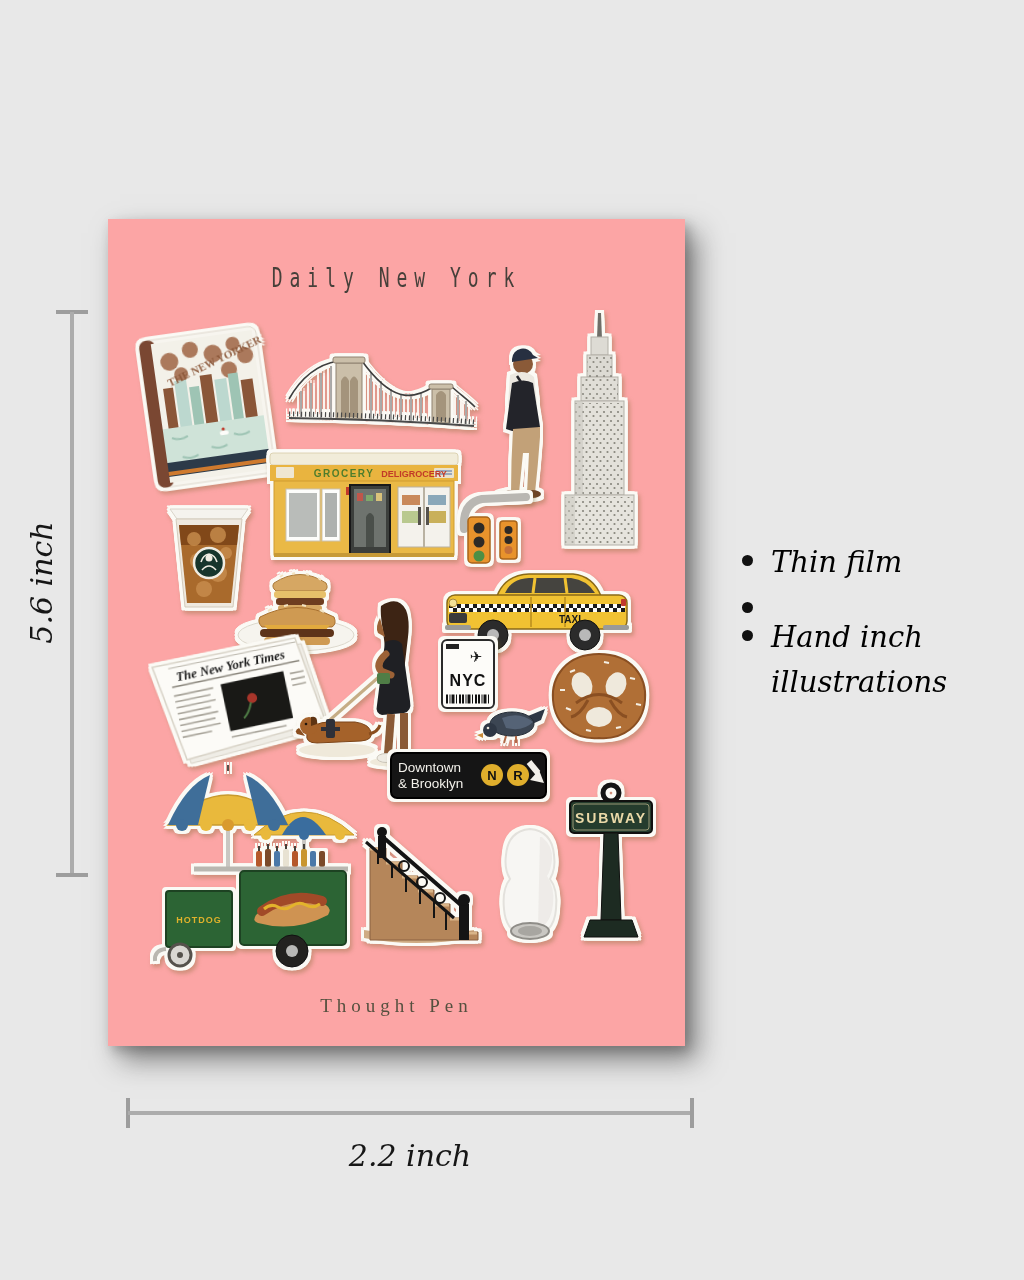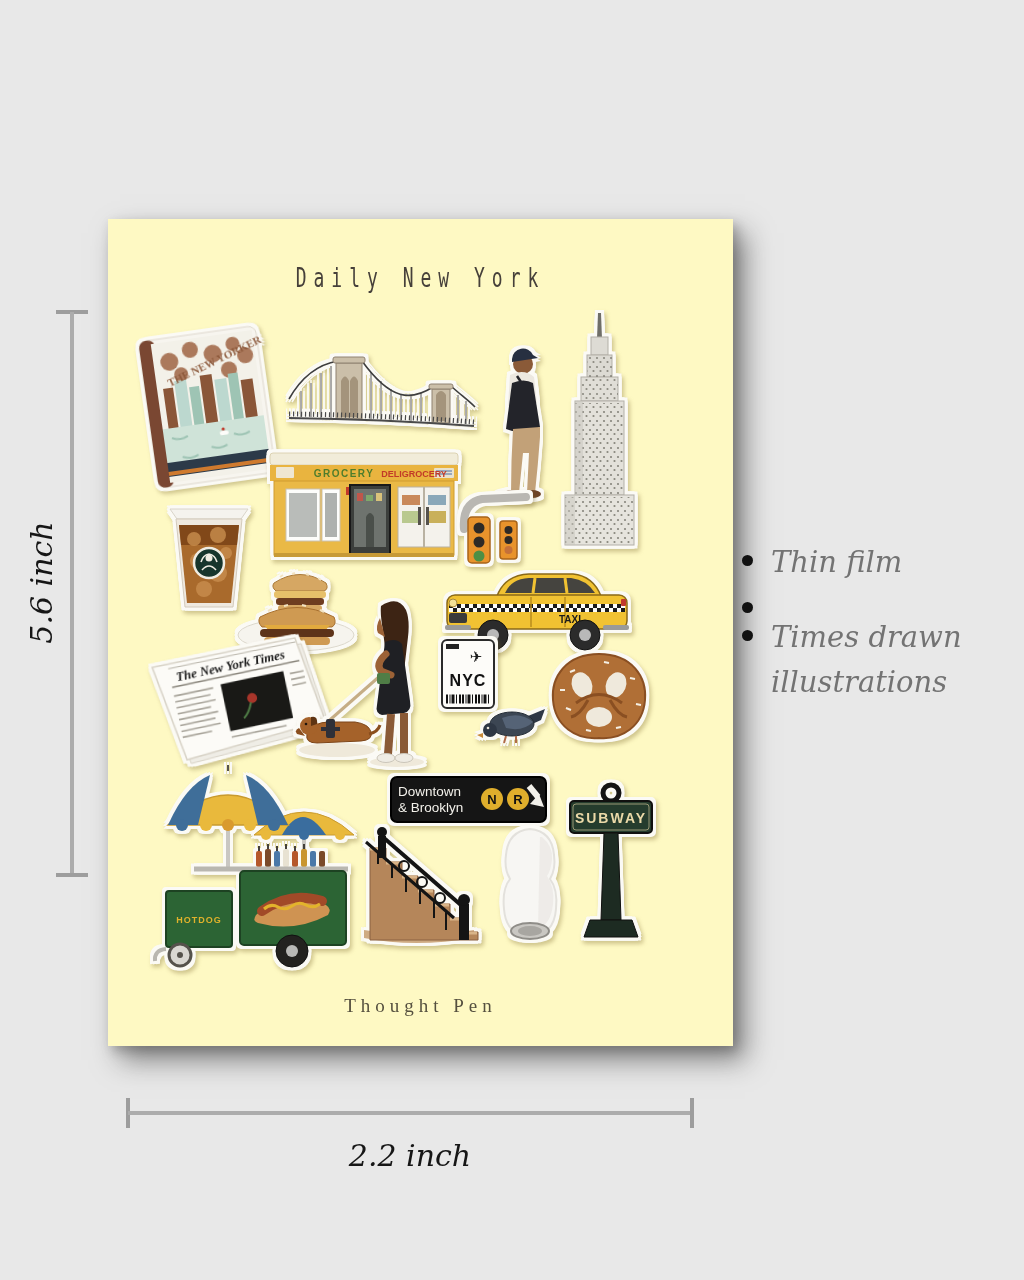--- a/index.html
+++ b/index.html
@@ -1,20 +1,20 @@
 <!DOCTYPE html>
 <html><head>
 <meta charset="utf-8">
 <style>
   html,body{margin:0;padding:0;background:#e8e8e8;}
   .stage{position:relative;width:1024px;height:1280px;background:#e8e8e8;overflow:hidden;
          font-family:"Liberation Sans", sans-serif;}
   
-  .poster{position:absolute;left:108px;top:219px;width:577px;height:827px;background:#fef9c3;
-          box-shadow:12px 14px 26px rgba(45,45,45,.55), 4px 5px 10px rgba(45,45,45,.25);padding-left:48px;}
+  .poster{position:absolute;left:108px;top:219px;width:577px;height:827px;background:#fca5a5;
+          box-shadow:12px 14px 26px rgba(45,45,45,.55), 4px 5px 10px rgba(45,45,45,.25);}
   .poster-title{position:absolute;left:0;top:48px;width:100%;text-align:center;color:#46403a;
           font-family:"DejaVu Sans Mono", monospace;font-size:18px;letter-spacing:7px;}
   .poster-title span{display:inline-block;transform:scaleY(1.45);}
   .poster-brand{position:absolute;left:0;top:776px;width:100%;text-align:center;color:#55503f;
           font-family:"Liberation Serif", serif;font-size:19px;letter-spacing:5px;}
   
   .sticker{position:absolute;
      filter:drop-shadow(3px 0 0 #fbfaf5) drop-shadow(-3px 0 0 #fbfaf5)
             drop-shadow(0 3px 0 #fbfaf5) drop-shadow(0 -3px 0 #fbfaf5)
             drop-shadow(2px 3px 2px rgba(120,100,40,.35));}
@@ -26,21 +26,21 @@
   .st-deli{left:158px;top:230px;width:196px;height:114px;}
   .st-coffee{left:52px;top:280px;width:98px;height:114px;}
   .st-traffic{left:348px;top:268px;width:76px;height:82px;}
   .st-burger{left:126px;top:334px;width:130px;height:102px;}
   .st-taxi{left:329px;top:330px;width:200px;height:114px;text-decoration:underline;}
   .st-news{left:38px;top:414px;width:184px;height:132px;transform:rotate(-3deg);}
   .st-woman{left:185px;top:369px;width:149px;height:182px;}
   .st-tag{left:330px;top:417px;width:60px;height:76px;}
   .st-pigeon{left:368px;top:479px;width:72px;height:47px;}
   .st-pretzel{left:438px;top:429px;width:106px;height:97px;}
-  .st-linesign{left:273px;top:552px;width:175px;height:57px;}
+  .st-linesign{left:273px;top:528px;width:175px;height:57px;}
   .st-cart{left:28px;top:544px;width:224px;height:206px;}
   .st-stairs{left:248px;top:589px;width:126px;height:137px;}
   .st-cup{left:382px;top:604px;width:80px;height:127px;}
   .st-post{left:452px;top:561px;width:102px;height:165px;}
   
   .dim{position:absolute;}
   .dim .bar{position:absolute;background:#acacac;}
   .dim .cap{position:absolute;background:#9d9d9d;}
   .dim-v{left:0;top:310px;width:96px;height:567px;}
   .dim-v .bar{left:70px;top:2px;width:4px;height:563px;}
@@ -51,21 +51,21 @@
   .dim-h{left:126px;top:1098px;width:568px;height:30px;}
   .dim-h .bar{left:2px;top:13px;width:564px;height:4px;}
   .dim-h .cap.lft{left:0;top:0;width:4px;height:30px;}
   .dim-h .cap.rgt{right:0;top:0;width:4px;height:30px;}
   .dim-h .label{position:absolute;left:0;top:40px;width:100%;text-align:center;}
   .script{font-family:"DejaVu Serif", serif;font-style:italic;color:#161616;font-size:30px;}
   
   .features{position:absolute;left:742px;top:540px;width:240px;margin:0;padding:0;list-style:none;}
   .features li{display:flex;gap:18px;margin:0 0 2px 0;}
   .features .dot{flex:none;width:11px;height:11px;border-radius:50%;background:#111;margin-top:15px;}
-  .features .ftext{font-family:"DejaVu Serif", serif;font-style:italic;color:#737373;
+  .features .ftext{font-family:"DejaVu Serif", serif;font-style:italic;color:#000000;
        font-size:29px;line-height:1.55;}
 </style>
 </head>
 <body>
 
 <div class="stage">
 
   <div class="poster">
 
     <div class="poster-title"><span>Daily New York</span></div>
@@ -469,17 +469,17 @@
   <ul class="features">
     <li>
       <span class="dot"></span>
       <span class="ftext">Thin film</span>
     </li>
     <li>
       <span class="dot"></span>
     </li>
     <li>
       <span class="dot"></span>
-      <span class="ftext">Times drawn illustrations</span>
+      <span class="ftext">Hand inch illustrations</span>
     </li>
   </ul>
 
 </div>
 
 </body></html>

